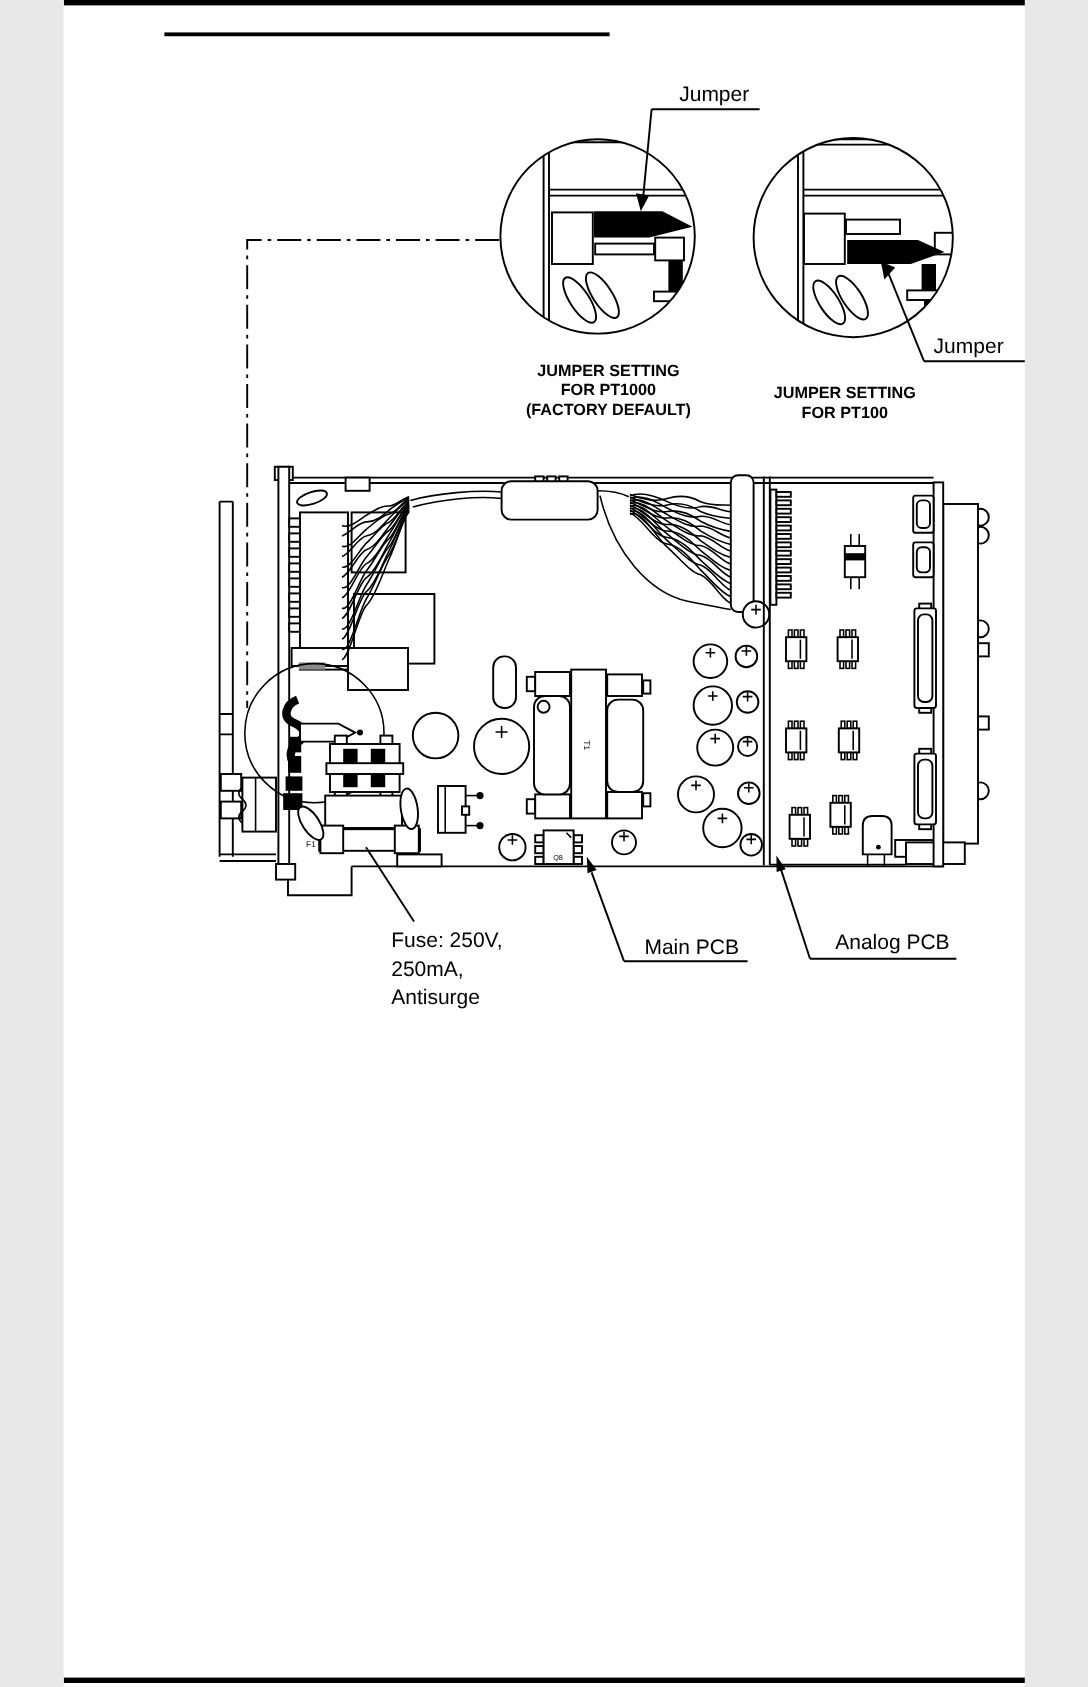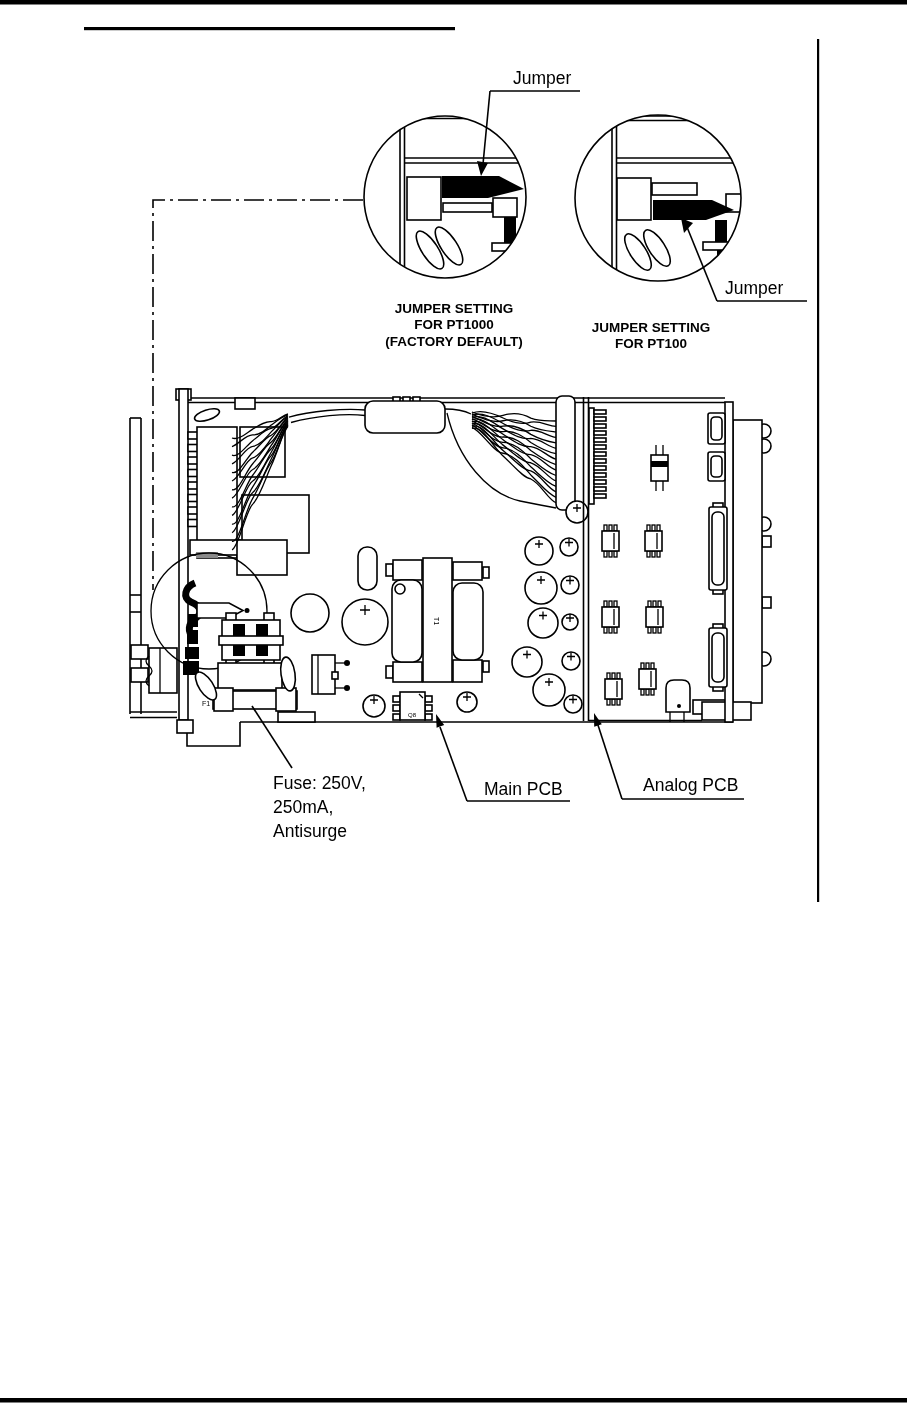--- a/index.html
+++ b/index.html
@@ -1,17 +1,17 @@
 <!DOCTYPE html>
 <html><head>
 <meta charset="utf-8">
 <style>
   html,body{margin:0;padding:0;background:#e8e8e8;}
   .page{
-    position:relative;width:907px;height:1406px;margin:0 auto;
+    position:relative;width:801px;height:1406px;margin:0 auto;
     background:#ffffff;overflow:hidden;
     font-family:"Liberation Sans", sans-serif;
   }
   svg{position:absolute;left:0;top:0;}
   svg .ln{stroke:#000;stroke-width:1.6;fill:none;}
   svg .thin{stroke:#000;stroke-width:1.3;fill:none;}
   svg .wht{stroke:#000;stroke-width:1.6;fill:#ffffff;}
   svg .blk{fill:#000;stroke:none;}
   svg text{fill:#000;stroke:none;font-family:"Liberation Sans",sans-serif;}
   .lbl{font-size:17.5px;}

